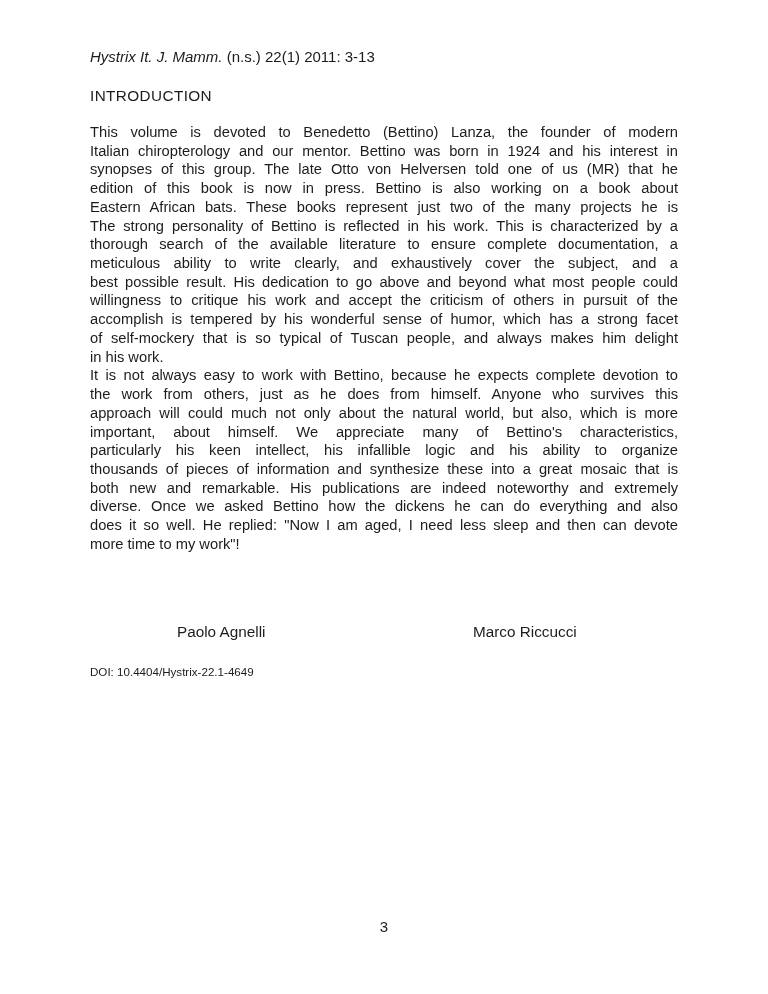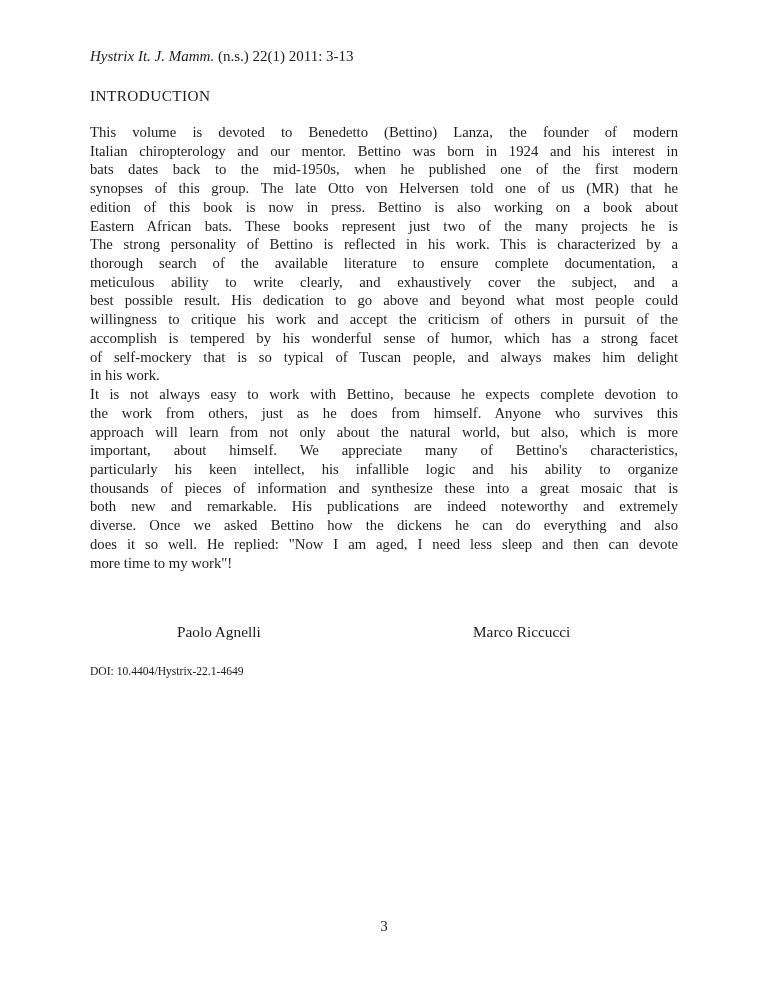--- a/index.html
+++ b/index.html
@@ -6,21 +6,21 @@
     margin: 0;
     padding: 0;
     background: #ffffff;
   }
   .page {
     position: relative;
     width: 768px;
     height: 994px;
     background: #ffffff;
     color: #1c1c1c;
-    font-family: Liberation Serif, serif;
+    font-family: Liberation Sans, sans-serif;
     overflow: hidden;
   }
   .header {
     position: absolute;
     left: 90px;
     top: 47px;
     font-size: 15px;
     line-height: 19px;
     white-space: nowrap;
   }
@@ -93,39 +93,38 @@
 <div class="page" style="color: rgb(28, 28, 28); background: rgb(255, 255, 255);">
 
   <div class="header"><span class="journal">Hystrix It. J. Mamm.</span><span> (n.s.) 22(1) 2011: 3-13</span></div>
 
   <div class="heading">INTRODUCTION</div>
 
   <div class="bodytext">
     <div class="paragraph">
         <div class="line">This volume is devoted to Benedetto (Bettino) Lanza, the founder of modern</div>
         <div class="line">Italian chiropterology and our mentor. Bettino was born in 1924 and his interest in</div>
-        <div class="line">bats dates back to the mid-1950s, when he published one of the first modern</div>
         <div class="line">synopses of this group. The late Otto von Helversen told one of us (MR) that he</div>
         <div class="line">edition of this book is now in press. Bettino is also working on a book about</div>
         <div class="line">Eastern African bats. These books represent just two of the many projects he is</div>
       </div>
     <div class="paragraph">
         <div class="line">The strong personality of Bettino is reflected in his work. This is characterized by a</div>
         <div class="line">thorough search of the available literature to ensure complete documentation, a</div>
         <div class="line">meticulous ability to write clearly, and exhaustively cover the subject, and a</div>
         <div class="line">best possible result. His dedication to go above and beyond what most people could</div>
         <div class="line">willingness to critique his work and accept the criticism of others in pursuit of the</div>
         <div class="line">accomplish is tempered by his wonderful sense of humor, which has a strong facet</div>
         <div class="line">of self-mockery that is so typical of Tuscan people, and always makes him delight</div>
         <div class="line para-last">in his work.</div>
       </div>
     <div class="paragraph">
         <div class="line">It is not always easy to work with Bettino, because he expects complete devotion to</div>
         <div class="line">the work from others, just as he does from himself. Anyone who survives this</div>
-        <div class="line">approach will learn from not only about the natural world, but also, which is more</div>
+        <div class="line">approach will could much not only about the natural world, but also, which is more</div>
         <div class="line">important, about himself. We appreciate many of Bettino's characteristics,</div>
         <div class="line">particularly his keen intellect, his infallible logic and his ability to organize</div>
         <div class="line">thousands of pieces of information and synthesize these into a great mosaic that is</div>
         <div class="line">both new and remarkable. His publications are indeed noteworthy and extremely</div>
         <div class="line">diverse. Once we asked Bettino how the dickens he can do everything and also</div>
         <div class="line">does it so well. He replied: "Now I am aged, I need less sleep and then can devote</div>
         <div class="line para-last">more time to my work"!</div>
       </div>
   </div>
 

